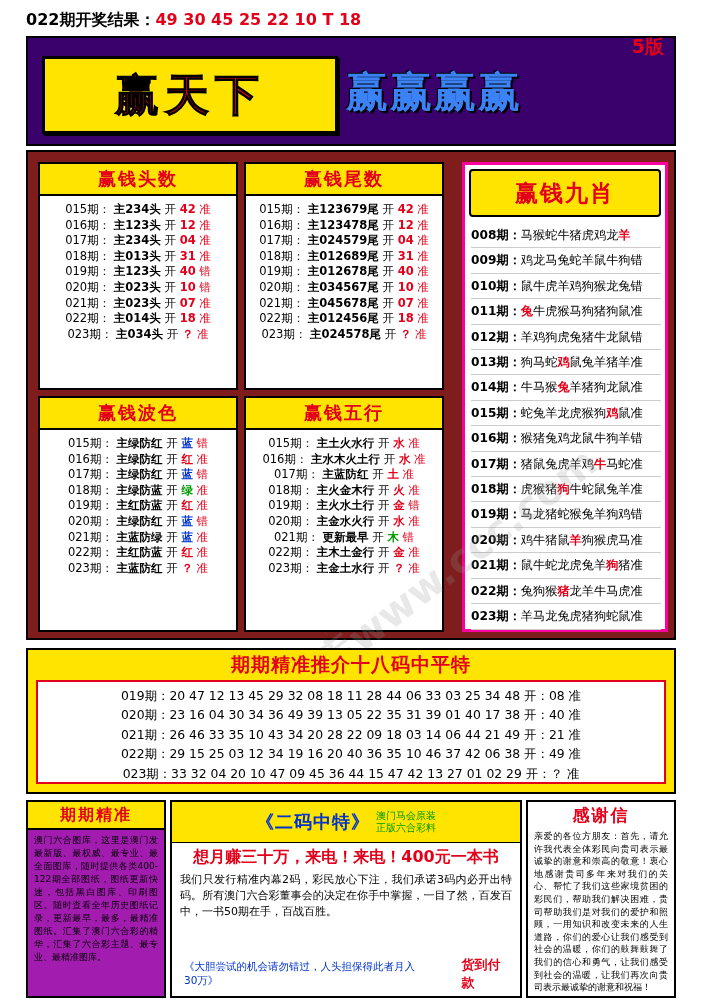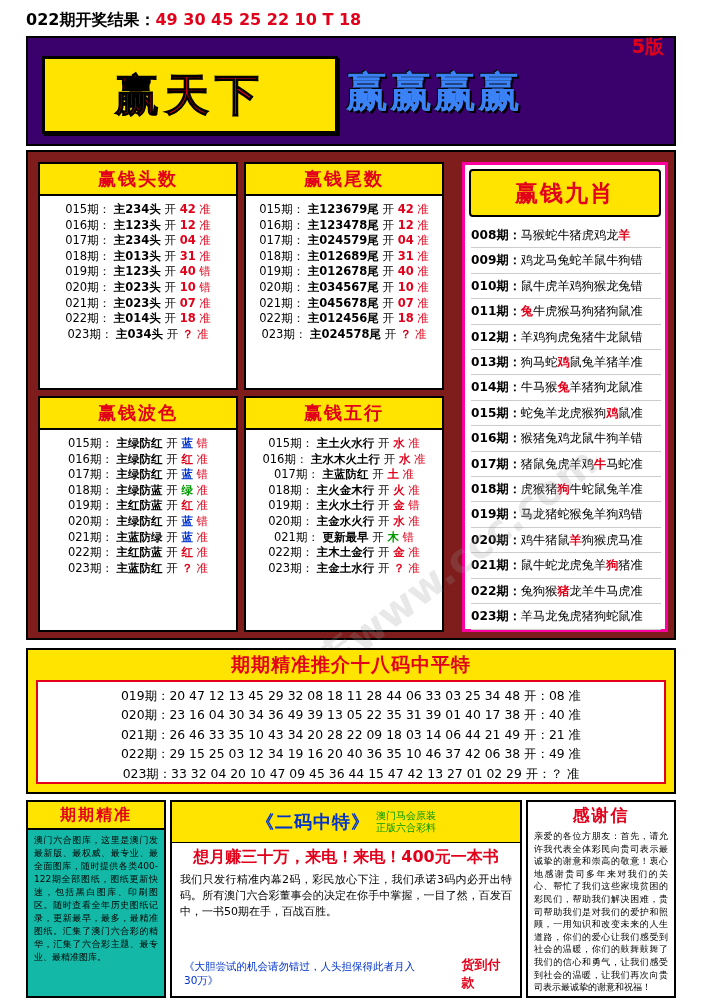--- a/index.html
+++ b/index.html
@@ -38,21 +38,21 @@
   .nine-body{padding:2px 4px 0 6px;}
   .nrow{font-size:12.2px;line-height:24.4px;color:#000;white-space:nowrap;border-bottom:1px solid #cccccc;}
 
   
   .sec18{position:absolute;left:26px;top:648px;width:650px;height:146px;background:#ffe400;border:2px solid #000;box-sizing:border-box;}
   .sec18 .t{height:26px;display:flex;align-items:center;justify-content:center;color:#e2001a;font-size:19px;font-weight:bold;letter-spacing:1px;margin-top:2px;}
   .sec18 .inner{margin:2px 8px 0 8px;background:#fff;border:2px solid #e2001a;height:104px;box-sizing:border-box;padding-top:4px;}
   .r18{font-size:12.4px;line-height:19.4px;color:#000;text-align:center;white-space:nowrap;}
 
   
-  .b1{position:absolute;left:26px;top:800px;width:140px;height:198px;background:#14b8a6;border:2px solid #000;box-sizing:border-box;}
+  .b1{position:absolute;left:26px;top:800px;width:140px;height:198px;background:#a21caf;border:2px solid #000;box-sizing:border-box;}
   .b1 .hd{height:26px;background:#ffe400;border-bottom:2px solid #000;display:flex;align-items:center;justify-content:center;}
   .b1 .hd span{color:#e2001a;font-size:16px;font-weight:bold;letter-spacing:2px;}
   .b1 p{margin:4px 6px;font-size:9px;line-height:13px;color:#000;text-align:justify;}
 
   .b2{position:absolute;left:170px;top:800px;width:352px;height:198px;background:#ffffff;border:2px solid #000;box-sizing:border-box;}
   .b2 .hd{height:40px;background:#ffe400;display:flex;align-items:center;justify-content:center;border-bottom:1px solid #000;}
   .b2 .hd .big{color:#0033cc;font-size:18px;font-weight:bold;letter-spacing:1px;}
   .b2 .hd .small{color:#009900;font-size:10px;line-height:12px;margin-left:6px;text-align:center;}
   .b2 .l2{text-align:center;color:#e2001a;font-size:16px;font-weight:bold;margin-top:4px;}
   .b2 .body{margin:4px 8px;font-size:11px;line-height:16px;color:#000;text-align:justify;}

